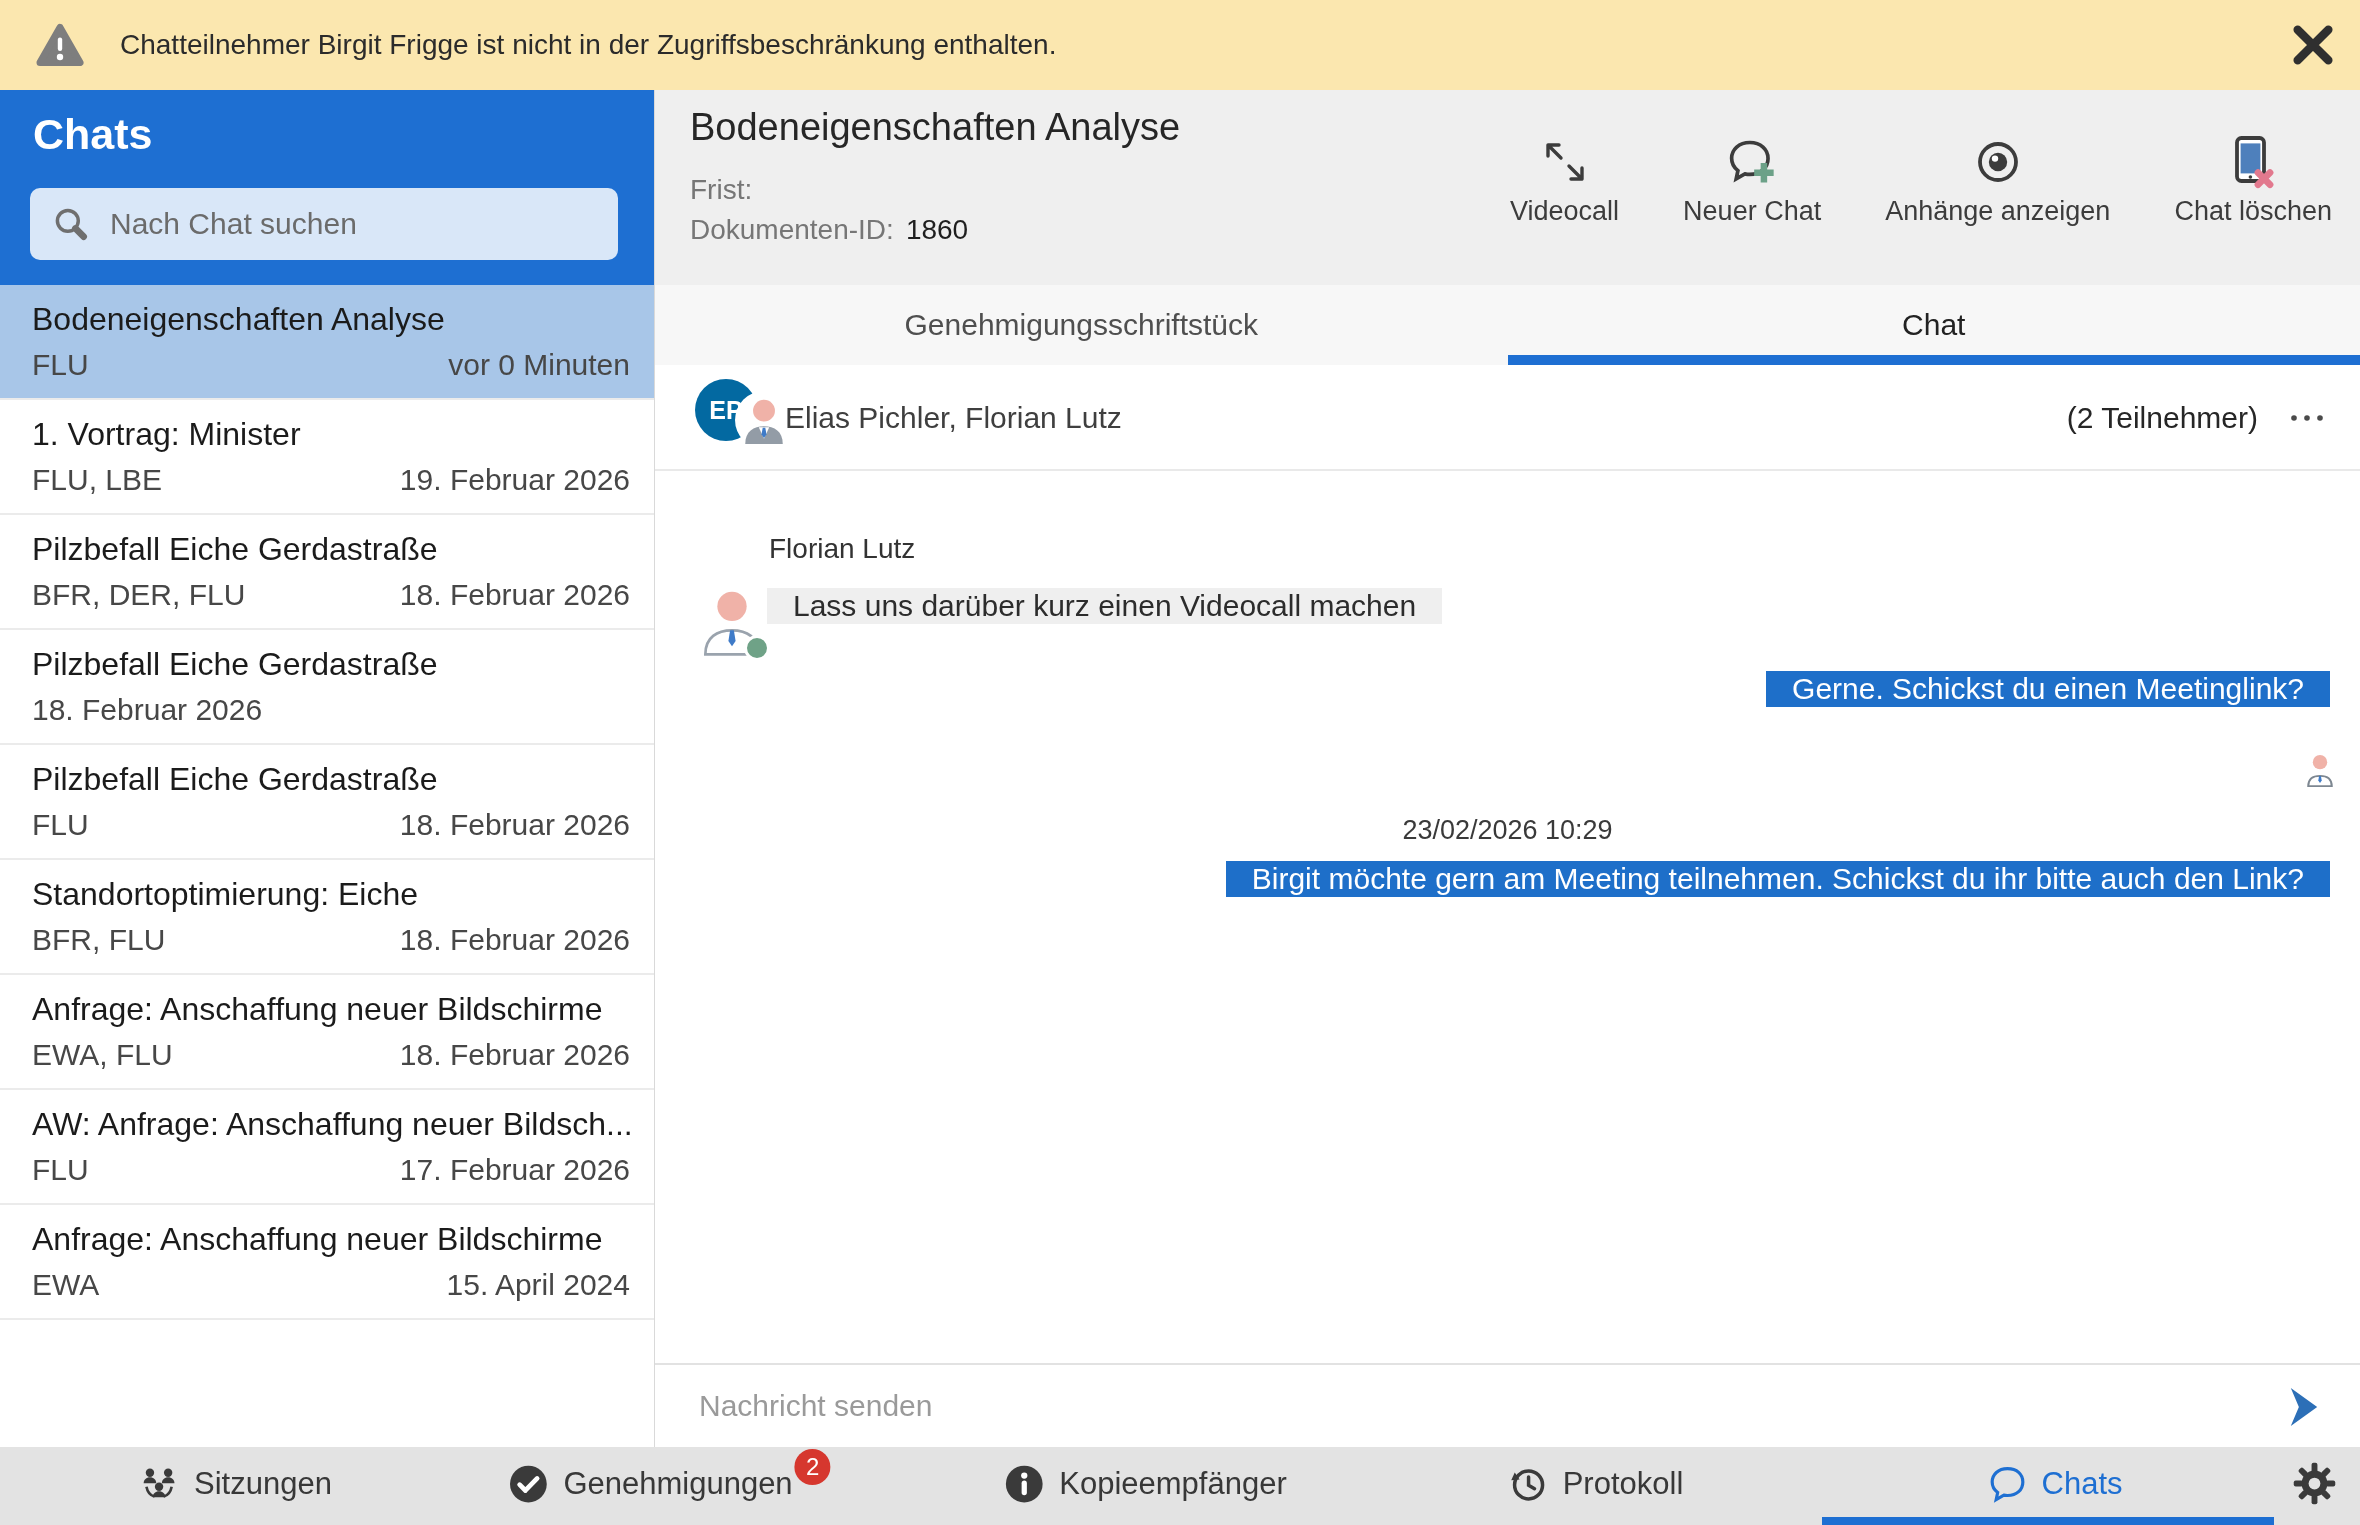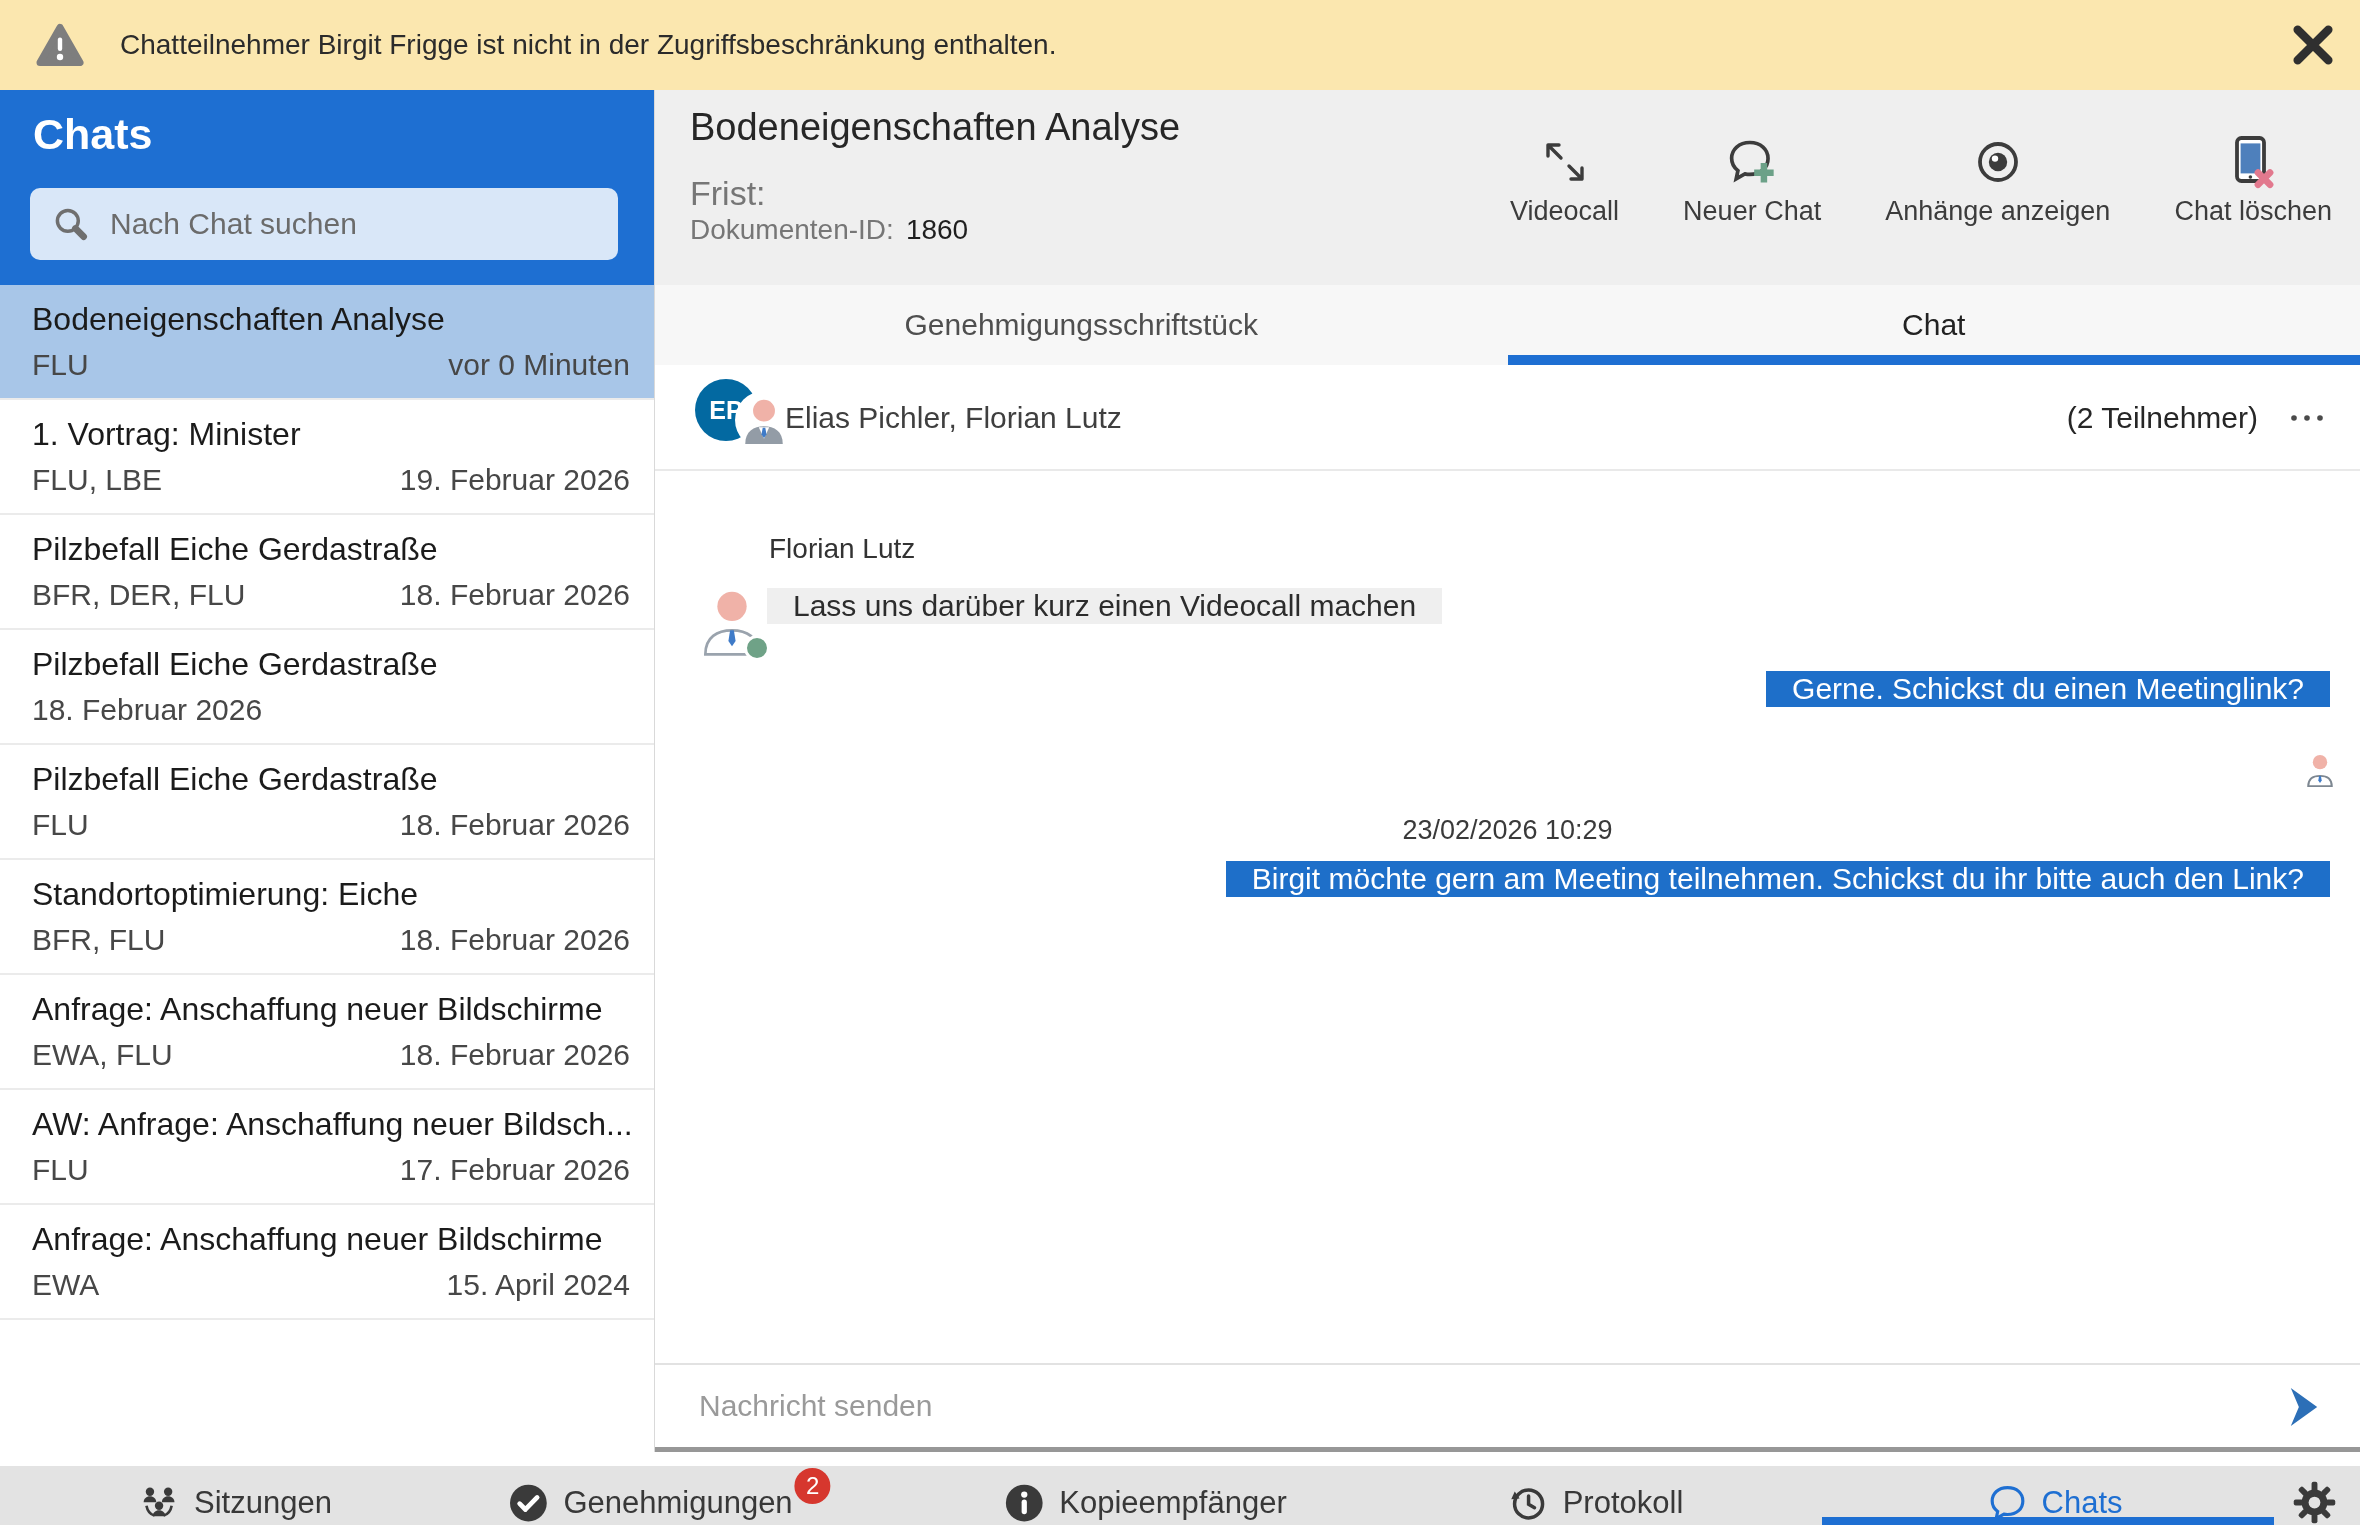--- a/index.html
+++ b/index.html
@@ -32,21 +32,21 @@
   .chat-item { height:115px; border-bottom:2px solid #ebebeb; padding:16px 24px 0 32px; cursor:pointer; }
   .chat-item.selected { background:#A8C6E8; }
   .ci-title { font-size:32px; color:#1b1b1b; white-space:nowrap; overflow:hidden; }
   .ci-meta { display:flex; justify-content:space-between; margin-top:10px; font-size:30px; color:#474747; }
 
   
   .main { position:absolute; top:90px; left:655px; width:1705px; height:1362px;
     display:flex; flex-direction:column; }
   .m-header { height:195px; background:#EFEFEF; position:relative; flex:none; }
   .m-title { position:absolute; left:35px; top:16px; font-size:38px; color:#262626; }
-  .m-frist { position:absolute; left:35px; top:84px; font-size:34px; color:#767676; }
+  .m-frist { position:absolute; left:35px; top:84px; font-size:28px; color:#767676; }
   .m-docid { position:absolute; left:35px; top:124px; font-size:28px; color:#767676; }
   .m-docid .val { color:#1f1f1f; margin-left:12px; }
   .m-toolbar { position:absolute; right:28px; top:44px; display:flex; align-items:flex-end; gap:64px; }
   .tb-item { display:flex; flex-direction:column; align-items:center; cursor:pointer; }
   .tb-icon { height:56px; display:flex; align-items:center; margin-bottom:6px; }
   .tb-label { font-size:27px; color:#3c3c3c; white-space:nowrap; }
 
   .tabs { height:80px; background:#F7F7F7; display:flex; position:relative; flex:none; }
   .tab { width:50%; display:flex; align-items:center; justify-content:center; font-size:30px; cursor:pointer; }
   .tab.inactive { color:#4f4f4f; }
@@ -79,21 +79,21 @@
   .receipt { position:absolute; right:24px; top:282px; width:32px; height:34px; }
 
   .input-row { height:84px; border-top:2px solid #e2e2e2; position:relative; flex:none; background:#fff; }
   .input-row input { position:absolute; left:42px; top:0; height:100%; width:1500px; border:none;
     outline:none; font-size:30px; color:#333; font-family:inherit; background:transparent; }
   .input-row input::placeholder { color:#9a9a9a; }
   .send-btn { position:absolute; right:38px; top:20px; width:36px; height:44px; cursor:pointer; }
   .dark-divider { height:5px; background:#979797; flex:none; }
 
   
-  .bottomnav { position:absolute; left:0; bottom:0; width:2360px; height:59px; background:#E3E3E3; }
+  .bottomnav { position:absolute; left:0; bottom:0; width:2360px; height:78px; background:#E3E3E3; }
   .nav-item { position:absolute; top:0; height:73px; display:flex; align-items:center; gap:14px;
     transform:translateX(-50%); cursor:pointer; }
   .nav-label { font-size:31px; color:#383838; white-space:nowrap; }
   .nav-item.active .nav-label { color:#1E6FD2; }
   .ni-1 { left:235px; } .ni-2 { left:675px; } .ni-3 { left:1145px; } .ni-4 { left:1595px; } .ni-5 { left:2055px; }
   .badge { position:relative; top:-17px; left:-12px; width:36px; height:36px; border-radius:50%;
     background:#D6372E; color:#fff; font-size:24px; display:flex; align-items:center; justify-content:center; }
   .nav-underline { position:absolute; left:1822px; bottom:0; width:452px; height:8px; background:#1E6FD2; }
   .nav-gear { position:absolute; right:22px; top:13px; width:47px; height:47px; cursor:pointer; }
 </style>

